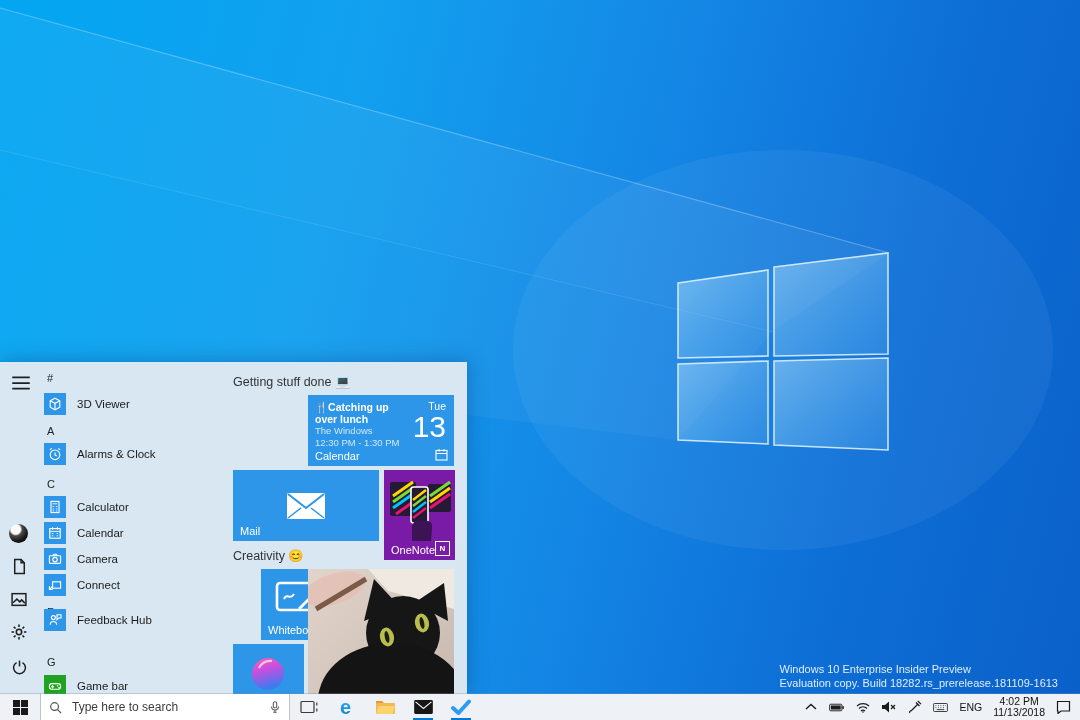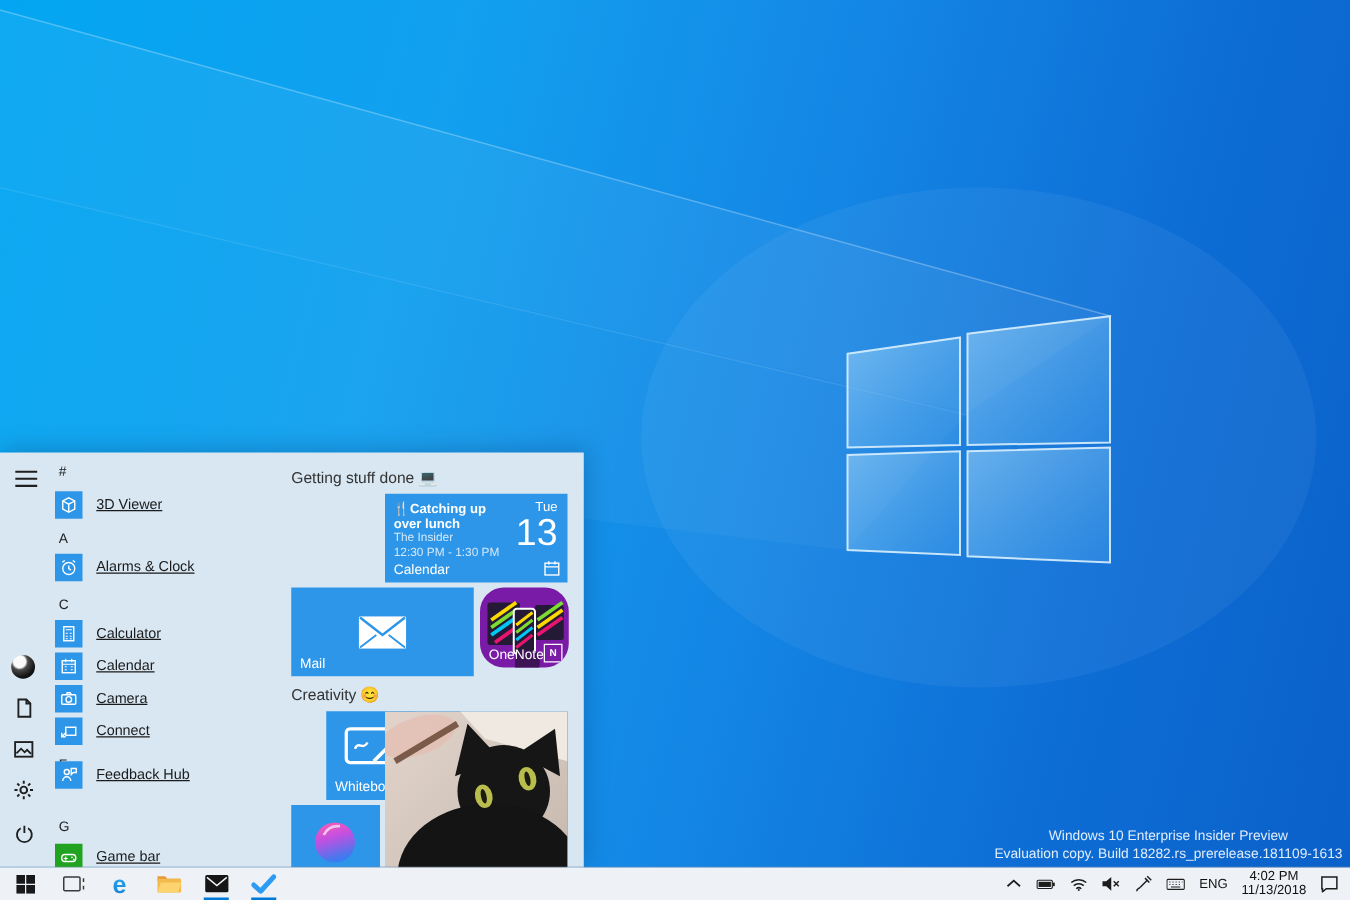--- a/index.html
+++ b/index.html
@@ -4,36 +4,36 @@
 <style>
   html,body{margin:0;padding:0;background:#000;}
   .screen{position:relative;width:1080px;height:720px;overflow:hidden;
     font-family:"Liberation Sans",sans-serif;
     background-image:
       radial-gradient(700px 500px at -5% 112%, rgba(0,205,255,.30), transparent 60%),
       linear-gradient(104deg,#03a6f2 0%,#12a0ef 30%,#1487e5 55%,#0d6ed6 78%,#0a60c8 100%);}
   .wallpaper-art{position:absolute;inset:0;width:1080px;height:720px;}
 
   
-  .watermark{position:absolute;right:6px;bottom:30px;text-align:center;
+  .watermark{position:absolute;right:22px;bottom:30px;text-align:left;
     color:rgba(255,255,255,.88);font-size:11px;line-height:14px;margin-top:23px;}
 
   
   .start-menu{position:absolute;left:0;top:362px;width:467px;height:332px;
     background:rgba(223,233,242,.97);overflow:hidden;
     box-shadow:2px -2px 18px rgba(0,40,90,.28);}
   .rail-btn{position:absolute;width:20px;height:20px;color:#1f1f1f;cursor:pointer;}
   .rail-btn svg{width:100%;height:100%;stroke:currentColor;fill:none;stroke-width:1.4;}
   .avatar{position:absolute;width:19px;height:19px;border-radius:50%;
     background:radial-gradient(circle at 35% 28%, #fafafa 0 26%, #4a4a4a 36%, #121212 68%);}
   .group-header{position:absolute;left:47px;font-size:11px;color:#222;}
   .app-row{position:absolute;left:44px;height:24px;display:flex;align-items:center;gap:11px;cursor:pointer;}
   .app-icon{width:22px;height:22px;background:#2e96e8;display:flex;align-items:center;justify-content:center;flex:0 0 auto;}
   .app-icon svg{width:16px;height:16px;stroke:#fff;fill:none;stroke-width:1.4;}
-  .app-label{font-size:11.5px;color:#1b1b1b;white-space:nowrap;text-decoration:underline;}
+  .app-label{font-size:11.5px;color:#1b1b1b;white-space:nowrap;}
 
   .tile-group-label{position:absolute;font-size:12.5px;color:#333;}
   .tile{position:absolute;background:#2e96e8;color:#fff;cursor:pointer;overflow:hidden;}
   .tile-label{position:absolute;left:7px;bottom:4px;font-size:11px;color:#fff;}
   .tile-center{position:absolute;inset:0;display:flex;align-items:center;justify-content:center;}
   
   .cal-body{position:absolute;inset:0;padding:6px 7px;}
   .cal-title{font-size:10.5px;font-weight:bold;line-height:12px;width:96px;}
   .cal-sub{font-size:9.5px;line-height:11.5px;color:rgba(255,255,255,.78);}
   .cal-right{position:absolute;top:5px;right:8px;text-align:right;}
@@ -212,21 +212,21 @@
         </span>
       <span class="app-label">Game bar</span>
     </div>
 
     <div class="tile-group-label" style="left:233px;top:12px;">Getting stuff done 💻</div>
 
 
     <div class="tile" style="left:308px;top:33px;width:146px;height:71px;">
       <div class="cal-body">
         <div class="cal-title">🍴Catching up over lunch</div>
-        <div class="cal-sub">The Insider</div>
+        <div class="cal-sub">The Windows</div>
         <div class="cal-sub">12:30 PM - 1:30 PM</div>
         <div class="cal-right">
           <div class="cal-day">Tue</div>
           <div class="cal-num">13</div>
         </div>
       </div>
       <span class="tile-label">Calendar</span>
       <svg class="cal-glyph" viewBox="0 0 13 13">
         <rect x="1" y="2.5" width="11" height="9.5" fill="none" stroke="#fff" stroke-width="1.1"></rect>
         <path d="M1 5.5h11M4 1v2.5M9 1v2.5" stroke="#fff" stroke-width="1.1"></path>
@@ -237,21 +237,21 @@
       <div class="tile-center">
         <svg width="38" height="26" viewBox="0 0 38 26">
           <rect width="38" height="26" rx="1.5" fill="#fff"></rect>
           <path d="M1 1 19 15 37 1" stroke="#2e96e8" stroke-width="2" fill="none"></path>
           <path d="M1 25 14 15M37 25 24 15" stroke="#2e96e8" stroke-width="1.5" fill="none"></path>
         </svg>
       </div>
       <span class="tile-label">Mail</span>
     </div>
 
-    <div class="tile" style="left:384px;top:108px;width:71px;height:64px;background:#7a1ba8;border-radius:19px;">
+    <div class="tile" style="left:384px;top:108px;width:71px;height:90px;background:#7a1ba8;">
       <svg width="71" height="71" viewBox="0 0 71 71">
         <rect x="6" y="12" width="26" height="34" rx="2" fill="#241a35"></rect>
         <g stroke-width="3" fill="none">
           <path d="M9 38 29 24" stroke="#00c6f5"></path>
             <path d="M9 32 29 18" stroke="#7ddc32"></path>
           <path d="M9 26 29 12" stroke="#ffd800"></path>
             <path d="M12 44 29 32" stroke="#e81570"></path>
         </g>
         <rect x="44" y="14" width="23" height="28" rx="2" fill="#241a35"></rect>
         <g stroke-width="3" fill="none">
@@ -327,20 +327,31 @@
 
   <div class="taskbar">
     <div class="start-btn">
       <svg width="15" height="15" viewBox="0 0 15 15" fill="#19191c">
         <rect width="7" height="7"></rect>
           <rect x="8" width="7" height="7"></rect>
         <rect y="8" width="7" height="7"></rect>
           <rect x="8" y="8" width="7" height="7"></rect>
       </svg>
     </div>
+    <div class="search-box">
+      <svg width="13" height="13" viewBox="0 0 14 14" fill="none" stroke="#555" stroke-width="1.3">
+        <circle cx="6" cy="6" r="4.2"></circle>
+          <path d="M9.2 9.2 13 13"></path>
+      </svg>
+      <input type="text" placeholder="Type here to search" style="">
+      <svg width="12" height="14" viewBox="0 0 14 14" fill="none" stroke="#555" stroke-width="1.2">
+        <rect x="5" y="1" width="4" height="7" rx="2"></rect>
+          <path d="M3 6.5a4 4 0 0 0 8 0M7 10.5V13M5 13h4"></path>
+      </svg>
+    </div>
     <div class="tb-btn">
       <svg width="18" height="14" viewBox="0 0 18 14" fill="none" stroke="#3a3a3a" stroke-width="1.2">
         <rect x="1" y="1.5" width="13" height="11" rx="1"></rect>
           <path d="M16.8 2.5v3M16.8 8.5v3"></path>
       </svg>
     </div>
     <div class="tb-btn">
       <svg width="22" height="22" viewBox="0 0 22 22">
         <defs>
             <linearGradient id="edgeGrad" x1="0" y1="0" x2="0" y2="1">

